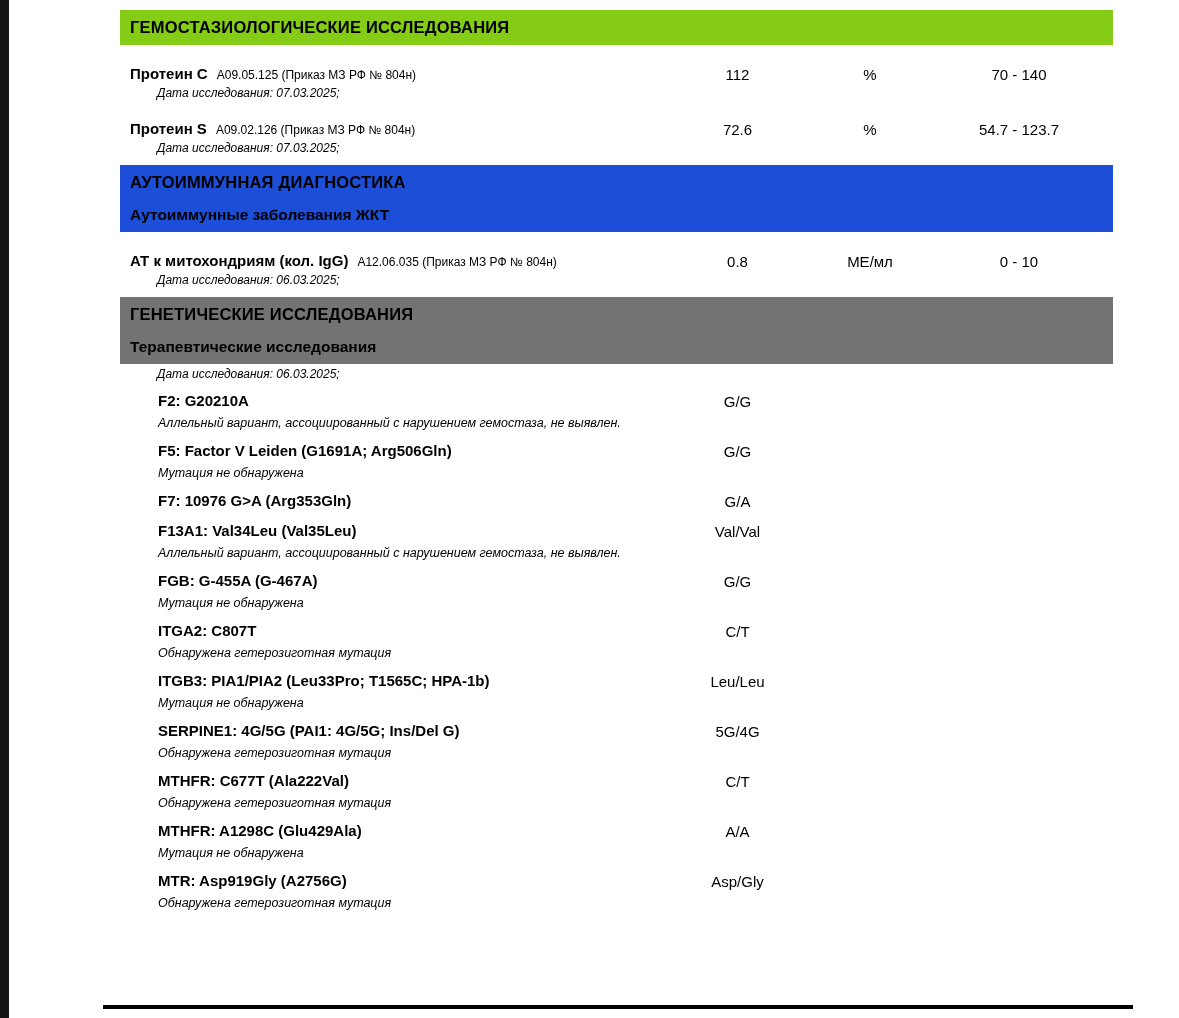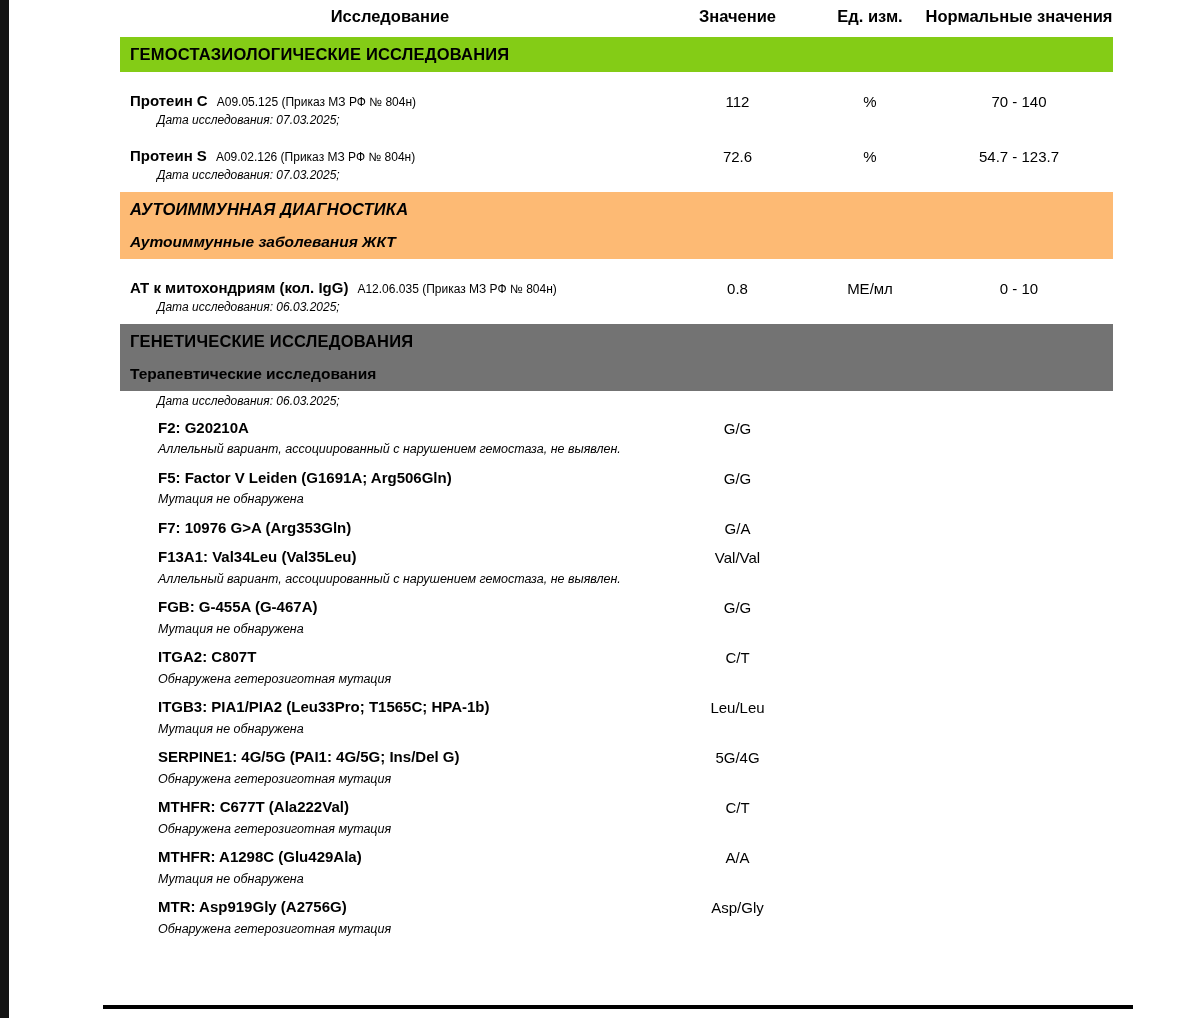--- a/index.html
+++ b/index.html
@@ -68,26 +68,20 @@
     background:#000;
   }
 </style>
 </head>
 <body>
 
 <div class="edge-strip" style="background: rgb(20, 20, 20);"></div>
 
 <div class="content">
 
-  <div class="grid thead">
-    <div class="c">Исследование</div>
-    <div class="c">Значение</div>
-    <div class="c">Ед. изм.</div>
-    <div class="c">Нормальные значения</div>
-  </div>
 
   <div class="section-bar" style="background: #84cc16;">
     <div class="section-title">ГЕМОСТАЗИОЛОГИЧЕСКИЕ ИССЛЕДОВАНИЯ</div>
   </div>
 
   <div class="test">
     <div class="grid">
       <div class="study-cell">
         <span class="tname">Протеин C</span><span class="tcode">А09.05.125 (Приказ МЗ РФ № 804н)</span>
       </div>
@@ -103,21 +97,21 @@
       <div class="study-cell">
         <span class="tname">Протеин S</span><span class="tcode">А09.02.126 (Приказ МЗ РФ № 804н)</span>
       </div>
       <div class="vcell">72.6</div>
       <div class="vcell">%</div>
       <div class="vcell">54.7 - 123.7</div>
     </div>
     <div class="tdate">Дата исследования: 07.03.2025;</div>
   </div>
 
-  <div class="section-bar" style="background: #fdba74; font-style: italic;">
+  <div class="section-bar" style="background: #1d4ed8;">
     <div class="section-title">АУТОИММУННАЯ ДИАГНОСТИКА</div>
     <div class="section-sub">Аутоиммунные заболевания ЖКТ</div>
   </div>
 
   <div class="test">
     <div class="grid">
       <div class="study-cell">
         <span class="tname">АТ к митохондриям (кол. IgG)</span><span class="tcode">А12.06.035 (Приказ МЗ РФ № 804н)</span>
       </div>
       <div class="vcell">0.8</div>

